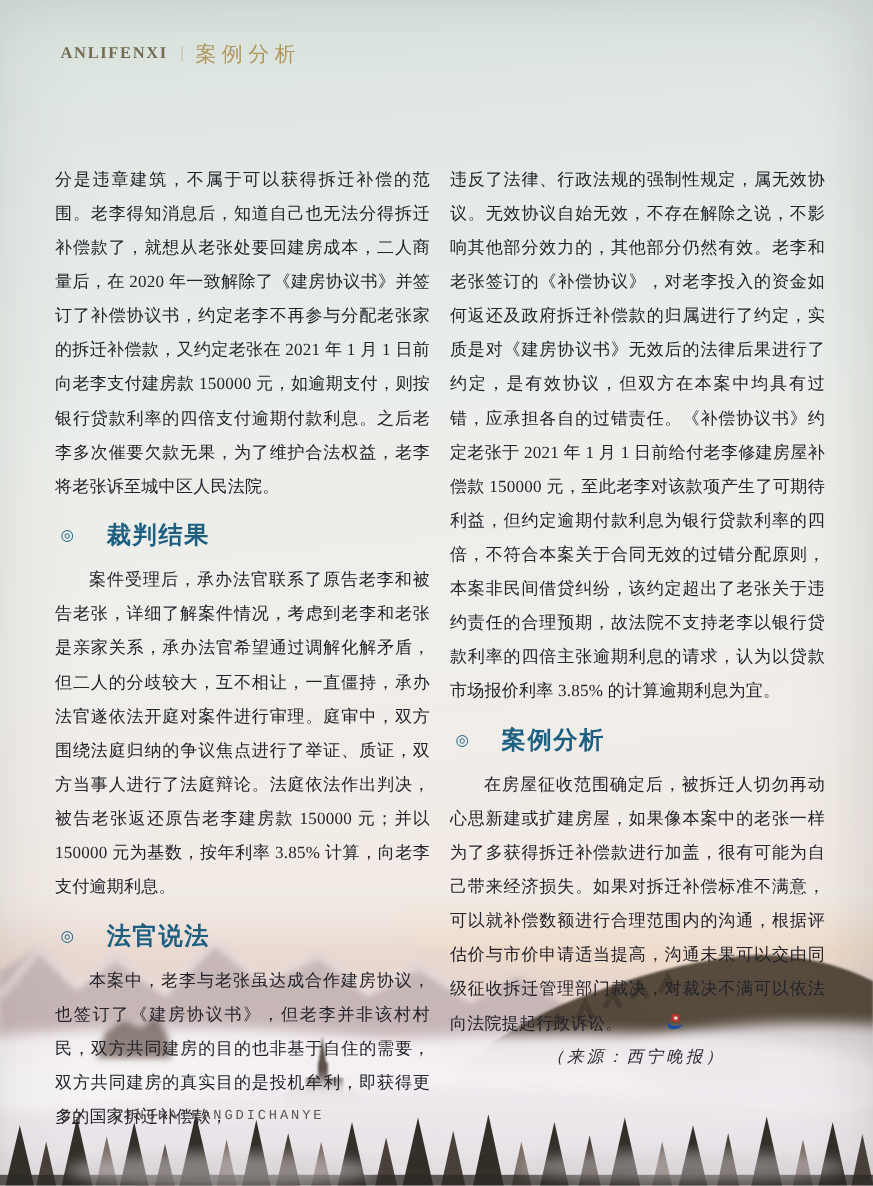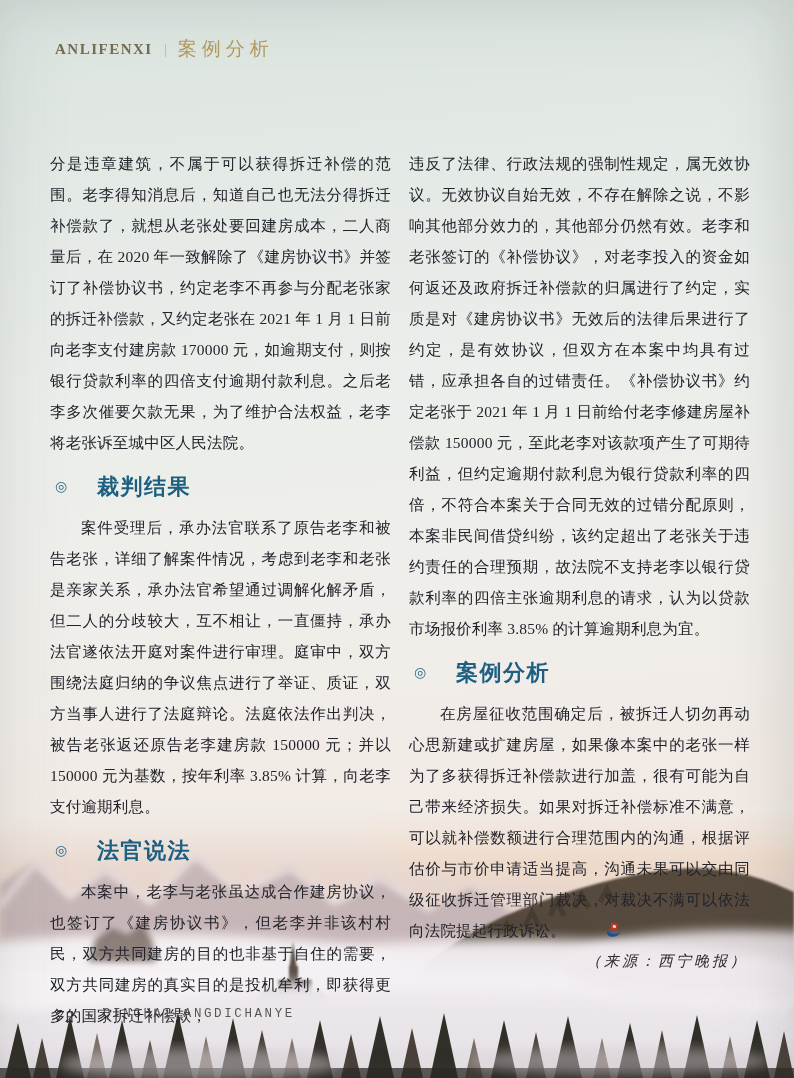--- a/index.html
+++ b/index.html
@@ -20,21 +20,21 @@
   
   .columns{position:absolute;top:148px;left:50px;width:700px;display:flex;gap:18px;z-index:2}
   .col{width:341px;font-size:15.5px;line-height:31px;text-align:justify;letter-spacing:.2px}
   .col p{margin:0}
   p.ind{text-indent:2em}
   .h{display:flex;align-items:center;margin:13px 0 10px;padding-left:5px;
      font-family:"Liberation Sans","DejaVu Sans",sans-serif}
   .h .marker{color:#2a6d8c;font-size:14px;width:42px;flex:none}
   .h .htext{color:#1d5f80;font-weight:bold;font-size:22px;letter-spacing:1.5px}
   .endlogo{display:inline-block;margin-left:8px;vertical-align:-2px;line-height:0}
-  .source{text-align:right;margin-top:25px;padding-right:2px;font-style:italic;
+  .source{text-align:center;margin-top:25px;padding-right:2px;font-style:italic;
           letter-spacing:3px;font-size:15px;color:#2b2b30}
   
   .photo{position:absolute;left:0;right:0;bottom:0;height:272px;z-index:1}
   .photo svg{display:block;width:100%;height:100%}
   
   .pagefooter{position:absolute;left:55px;top:1007px;z-index:3;display:flex;align-items:flex-start;gap:27px}
   .pagenum{font-size:17px;font-style:italic;color:#2c2a26;letter-spacing:2px}
   .jname{font-size:12.5px;letter-spacing:2.6px;color:#403e39;opacity:.85;
          font-family:Liberation Mono, monospace;font-weight:500}
 </style>
@@ -135,21 +135,21 @@
       <rect x="0" y="262" width="794" height="10" fill="#2c2924" opacity=".75"></rect>
       <ellipse cx="200" cy="258" rx="140" ry="16" fill="#ddd6da" opacity=".5" filter="url(#b6)"></ellipse>
       <ellipse cx="620" cy="255" rx="150" ry="14" fill="#ddd6da" opacity=".45" filter="url(#b6)"></ellipse>
 
       <rect x="0" y="0" width="794" height="58" fill="url(#fade)"></rect>
     </svg>
   </div>
 
   <main class="columns">
     <section class="col">
-      <p>分是违章建筑，不属于可以获得拆迁补偿的范围。老李得知消息后，知道自己也无法分得拆迁补偿款了，就想从老张处要回建房成本，二人商量后，在 2020 年一致解除了《建房协议书》并签订了补偿协议书，约定老李不再参与分配老张家的拆迁补偿款，又约定老张在 2021 年 1 月 1 日前向老李支付建房款 170000 元，如逾期支付，则按银行贷款利率的四倍支付逾期付款利息。之后老李多次催要欠款无果，为了维护合法权益，老李将老张诉至城中区人民法院。</p>
+      <p>分是违章建筑，不属于可以获得拆迁补偿的范围。老李得知消息后，知道自己也无法分得拆迁补偿款了，就想从老张处要回建房成本，二人商量后，在 2020 年一致解除了《建房协议书》并签订了补偿协议书，约定老李不再参与分配老张家的拆迁补偿款，又约定老张在 2021 年 1 月 1 日前向老李支付建房款 150000 元，如逾期支付，则按银行贷款利率的四倍支付逾期付款利息。之后老李多次催要欠款无果，为了维护合法权益，老李将老张诉至城中区人民法院。</p>
 
       <div class="h">
         <span class="marker">◎</span>
         <span class="htext">裁判结果</span>
       </div>
 
       <p class="ind">案件受理后，承办法官联系了原告老李和被告老张，详细了解案件情况，考虑到老李和老张是亲家关系，承办法官希望通过调解化解矛盾，但二人的分歧较大，互不相让，一直僵持，承办法官遂依法开庭对案件进行审理。庭审中，双方围绕法庭归纳的争议焦点进行了举证、质证，双方当事人进行了法庭辩论。法庭依法作出判决，被告老张返还原告老李建房款 150000 元；并以 150000 元为基数，按年利率 3.85% 计算，向老李支付逾期利息。</p>
 
       <div class="h">
         <span class="marker">◎</span>

